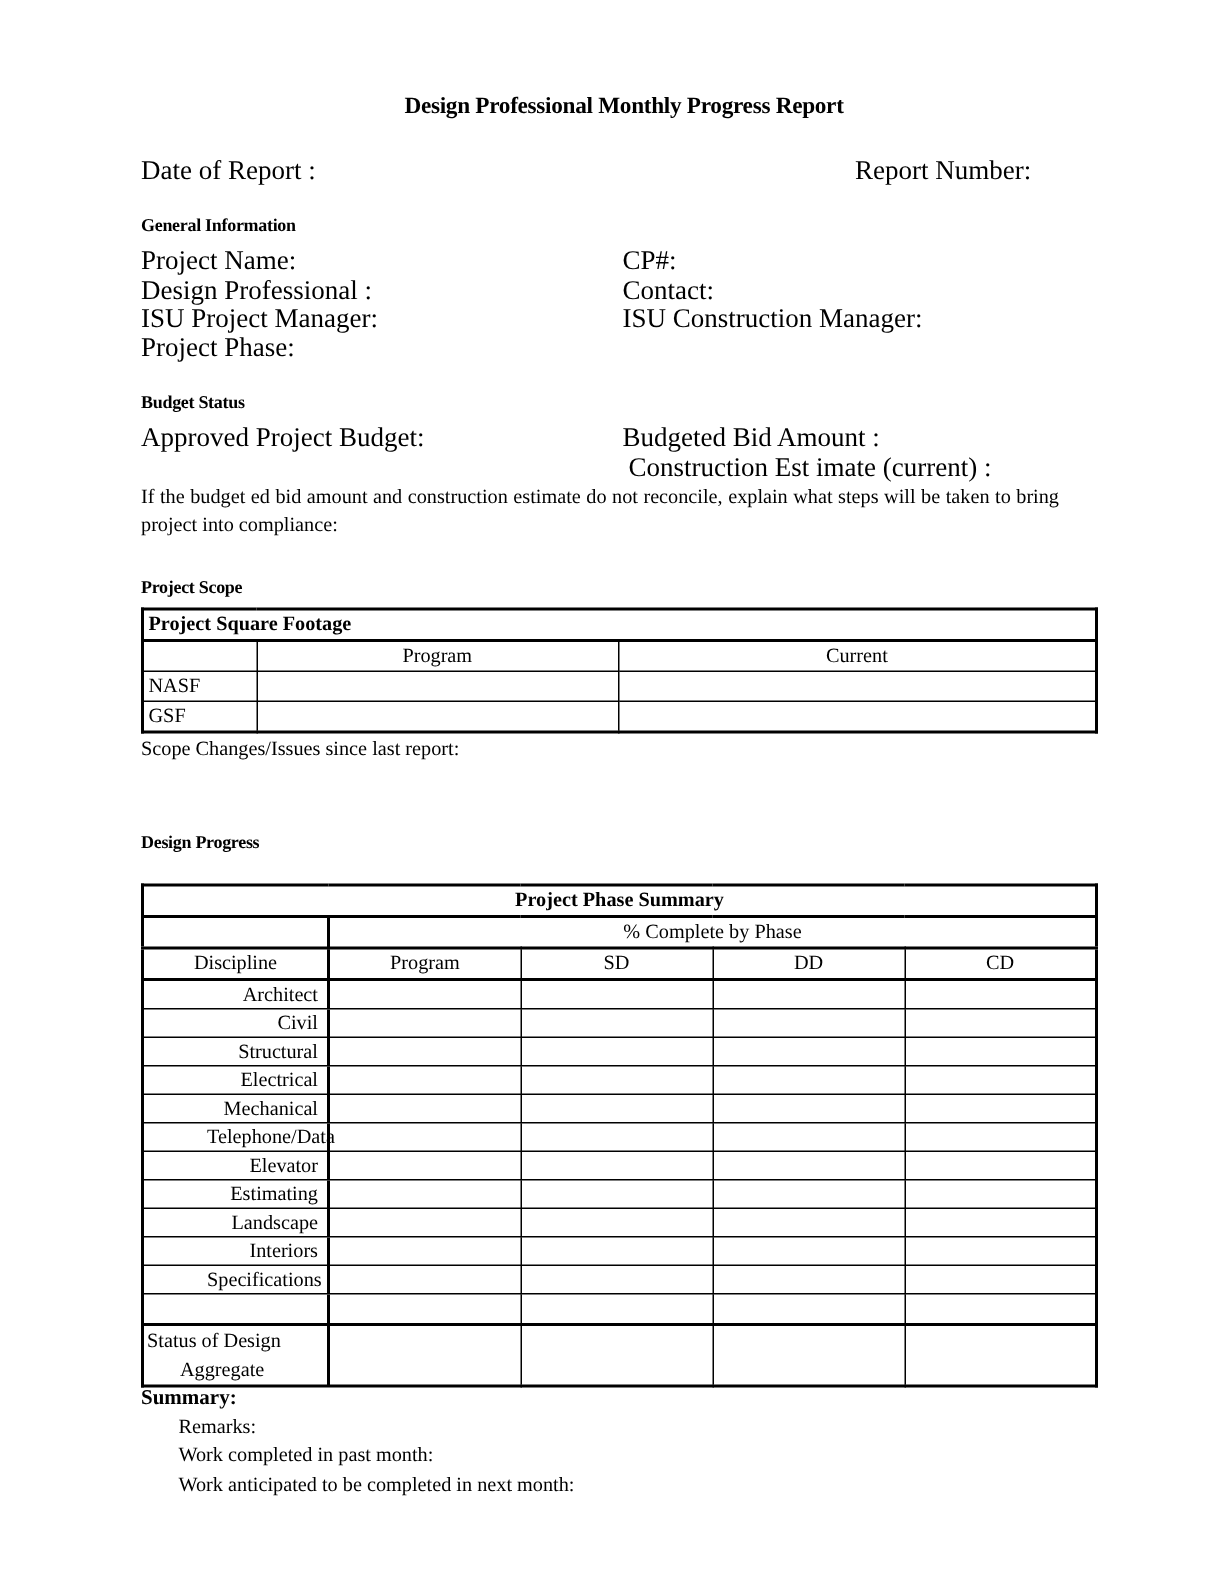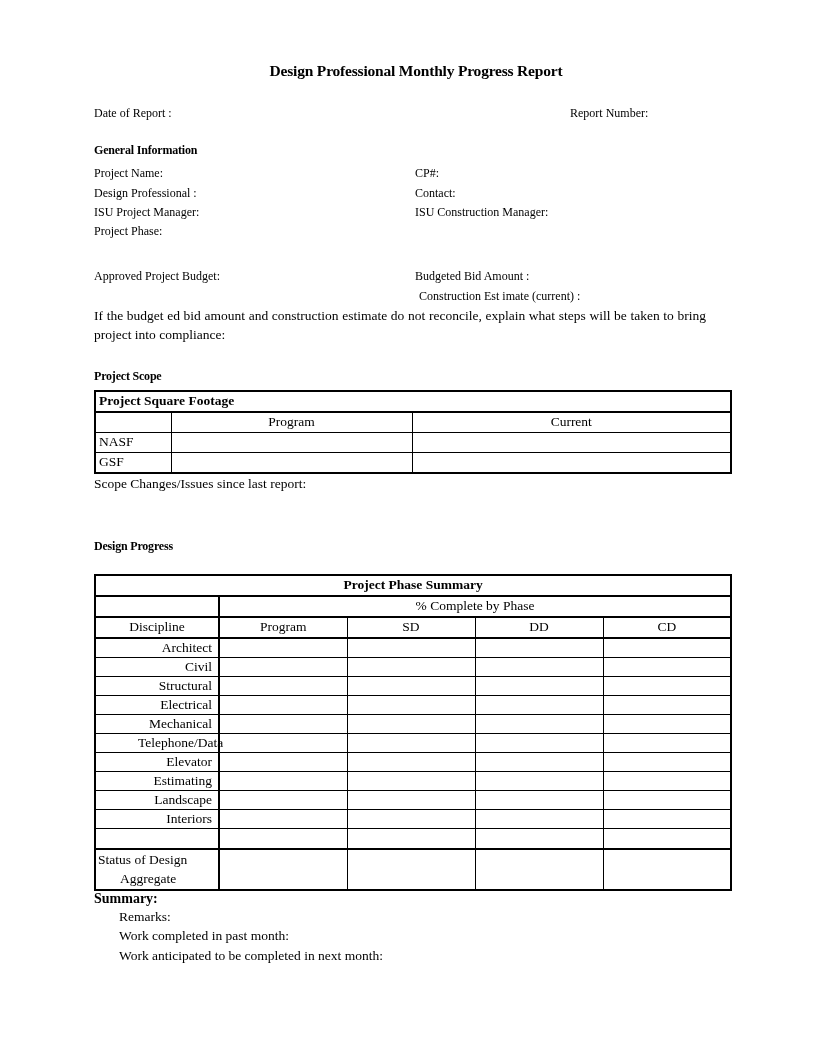--- a/index.html
+++ b/index.html
@@ -45,21 +45,21 @@
     margin: 0;
   }
   .line {
     font-size: 13.5px;
     line-height: 19.3px;
     white-space: pre-wrap;
     margin: 0;
   }
   .row2 {
     display: flex;
-    font-size: 12px;
+    font-size: 18px;
     line-height: 19.3px;
     font-family: Liberation Serif, serif;
   }
   .row2 .lcol { width: 321px; flex: none; }
   .row2 .rcol { flex: 1; }
 
   .spacer-6  { height: 6px; }
   .spacer-16 { height: 16px; }
   .spacer-20 { height: 20px; }
   .spacer-24 { height: 24px; }
@@ -197,20 +197,21 @@
       <div class="lcol">ISU Project Manager:</div>
       <div class="rcol">ISU Construction Manager:</div>
     </div>
     <div class="row2">
       <div class="lcol">Project Phase:</div>
       <div class="rcol"></div>
     </div>
 
     <div class="spacer-20"></div>
 
+    <div class="section-head">Budget Status</div>
     <div class="spacer-6"></div>
     <div class="row2">
       <div class="lcol">Approved Project Budget:</div>
       <div class="rcol">Budgeted Bid Amount  :</div>
     </div>
     <div class="row2">
       <div class="lcol"></div>
       <div class="rcol" style="padding-left:4px;">Construction Est imate  (current) :</div>
     </div>
     <div class="para">If the budget ed bid amount  and construction  estimate  do not reconcile,  explain what  steps will be taken to  bring project into compliance:</div>
@@ -342,20 +343,27 @@
           <td></td>
           <td></td>
         </tr>
         <tr>
           <td class="disc">Interiors</td>
           <td></td>
           <td></td>
           <td></td>
           <td></td>
         </tr>
+        <tr>
+          <td class="disc">Specifications</td>
+          <td></td>
+          <td></td>
+          <td></td>
+          <td></td>
+        </tr>
 
         <tr class="blankrow">
           <td class="disc"></td>
           <td></td>
           <td></td>
           <td></td>
           <td></td>
         </tr>
 
         <tr class="lastgap">

